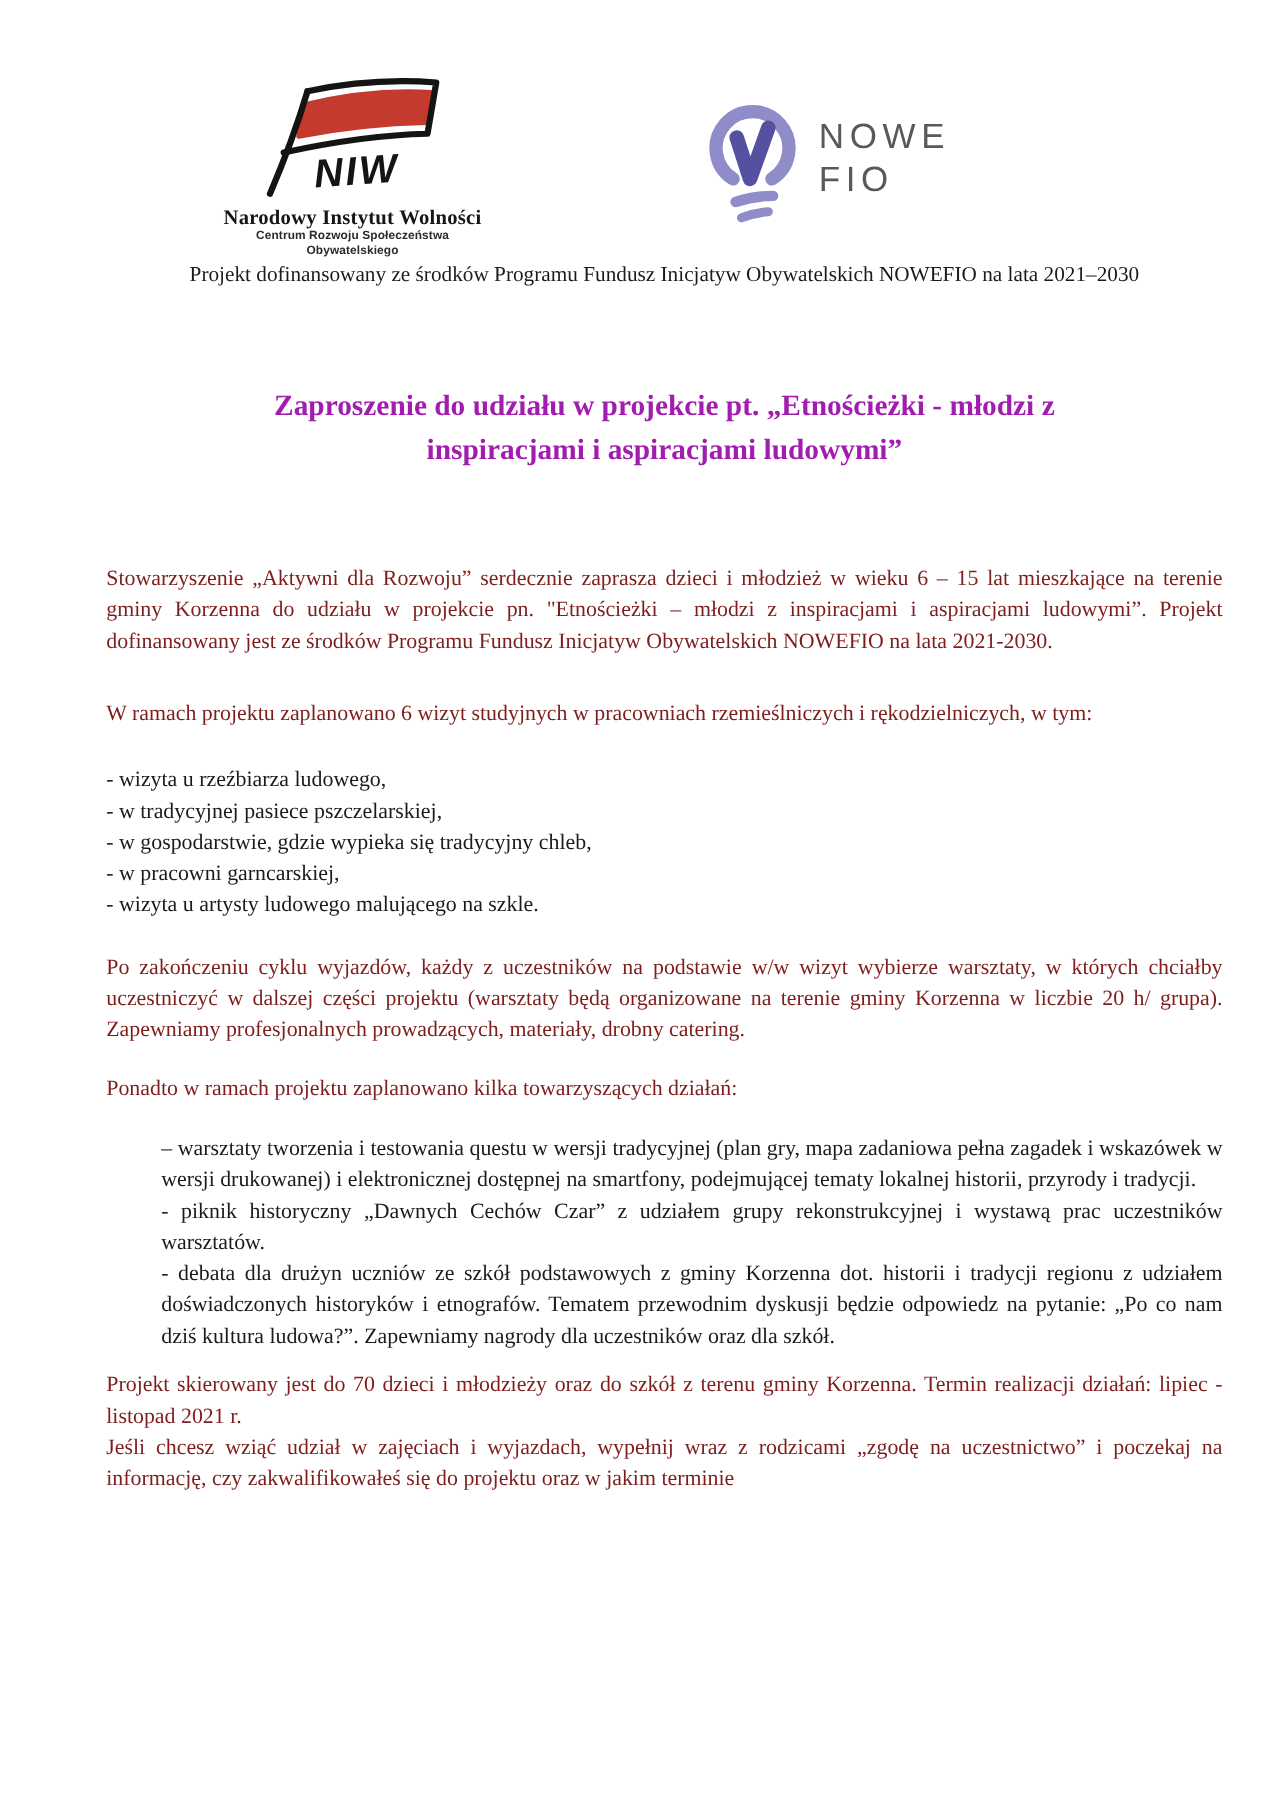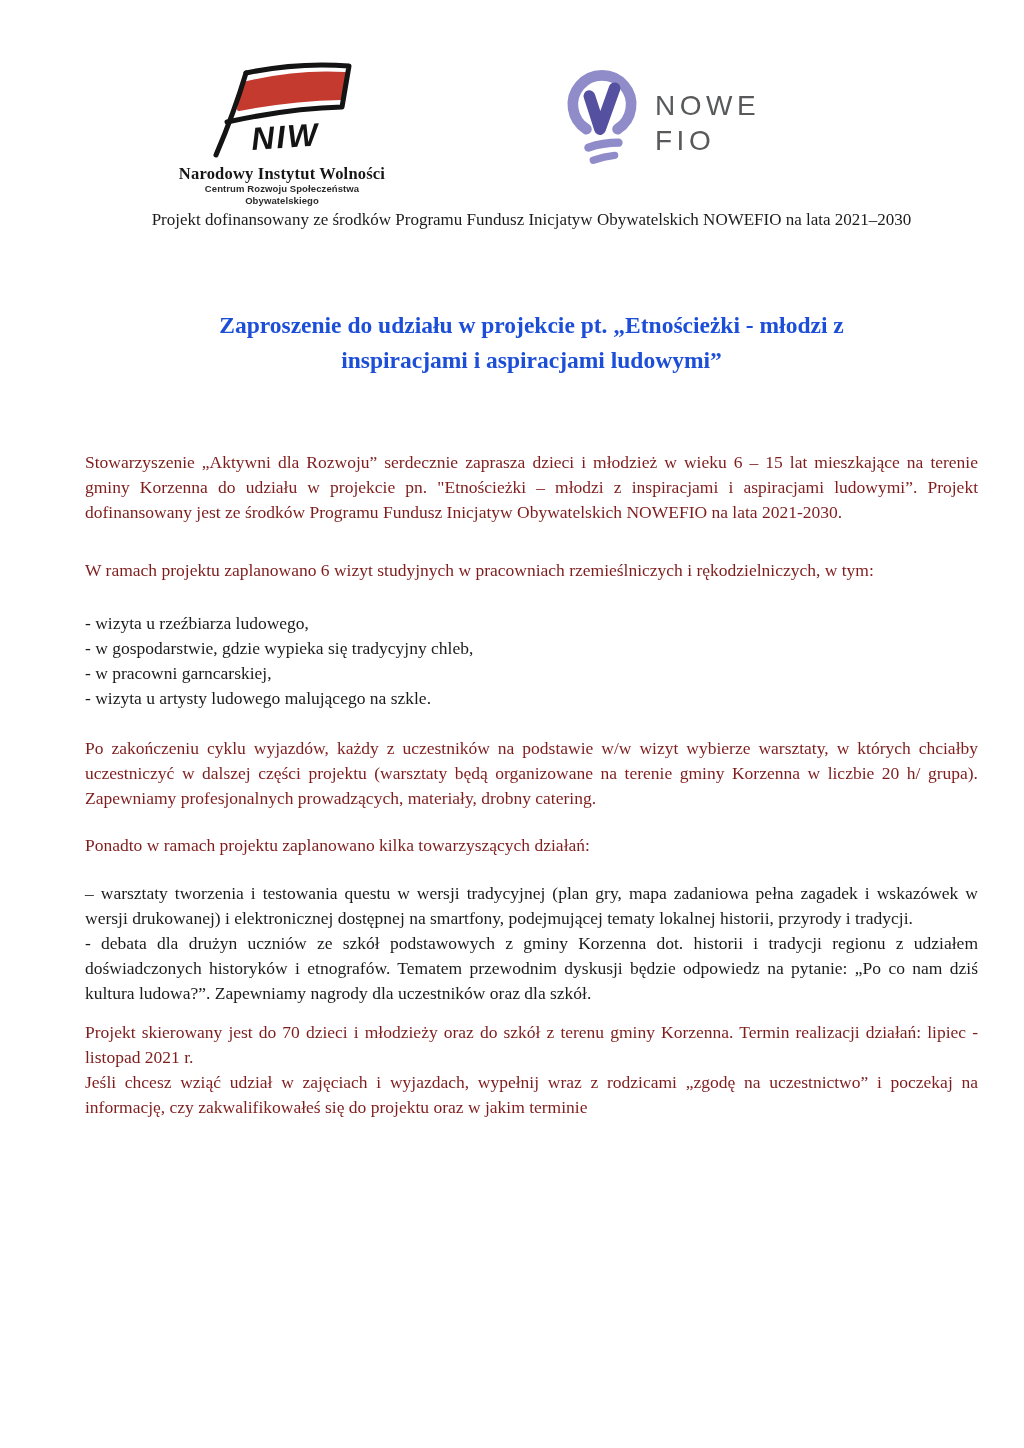--- a/index.html
+++ b/index.html
@@ -15,45 +15,45 @@
   .niw svg { display:block; margin:0 auto; }
   .niw-name {
     font-family:Liberation Serif, serif; font-weight:700;
     font-size:16.5px; line-height:19px; color:#161616; letter-spacing:0.2px;
     margin-top:4px;
   }
   .niw-sub {
     font-family:"Liberation Sans", sans-serif; font-weight:700;
     font-size:9.5px; line-height:12px; color:#2a2a2a; letter-spacing:0.1px;
   }
-  .fio { position:absolute; left:563px; top:64px; display:flex; align-items:center; }
+  .fio { position:absolute; left:563px; top:78px; display:flex; align-items:flex-start; }
   .fio svg { display:block; }
   .fio-wordmark {
     font-family:"Liberation Sans", sans-serif; font-weight:400;
     font-size:28px; letter-spacing:4.5px; line-height:35px; color:#58595b;
     margin-left:14px; margin-top:13px;
   }
   
   .content { padding:0 46px 0 85px; }
   .funding {
     text-align:center; font-size:17px; line-height:24px; margin-top:10px;
     color:#1b1b1b;
   }
   .doc-title {
     text-align:center; font-weight:700; font-size:23.5px; line-height:35px;
-    margin:76px auto 0; max-width:790px; color:#1d4ed8;
+    margin:76px auto 0; max-width:790px; color:#a21caf;
   }
   .para { font-size:17.5px; line-height:25px; text-align:justify; color:#7f1d1d; }
   #p1 { margin-top:72px; }
   #p2 { margin-top:33px; }
   #visits { margin-top:28px; }
   #visits div { font-size:17.5px; line-height:25px; }
   #p3 { margin-top:25px; }
   #p4 { margin-top:22px; text-align:left; }
-  #activities { margin-top:23px; }
+  #activities { margin-top:23px;margin-left:44px; }
   #activities div { font-size:17.5px; line-height:25px; text-align:justify; }
   #p5 { margin-top:14px; }
 </style>
 </head>
 <body>
 
 <div class="page">
 
   <div class="header">
 
@@ -97,31 +97,33 @@
       <span>Zaproszenie do udziału w projekcie pt. „Etnościeżki - młodzi z</span><br>
       <span>inspiracjami i aspiracjami ludowymi”</span>
     </h1>
 
     <p class="para" id="p1">Stowarzyszenie „Aktywni dla Rozwoju” serdecznie zaprasza dzieci i młodzież w wieku 6 – 15 lat mieszkające na terenie gminy Korzenna do udziału w projekcie pn. "Etnościeżki – młodzi z inspiracjami i aspiracjami ludowymi”. Projekt dofinansowany jest ze środków Programu Fundusz Inicjatyw Obywatelskich NOWEFIO na lata 2021-2030.</p>
 
     <p class="para" id="p2">W ramach projektu zaplanowano 6 wizyt studyjnych w pracowniach rzemieślniczych i rękodzielniczych, w tym:</p>
 
     <div id="visits">
       <div>- wizyta u rzeźbiarza ludowego,</div>
+      <div>- w tradycyjnej pasiece pszczelarskiej,</div>
       <div>- w gospodarstwie, gdzie wypieka się tradycyjny chleb,</div>
       <div>- w pracowni garncarskiej,</div>
       <div>- wizyta u artysty ludowego malującego na szkle.</div>
     </div>
 
     <p class="para" id="p3">Po zakończeniu cyklu wyjazdów, każdy z uczestników na podstawie w/w wizyt wybierze warsztaty, w których chciałby uczestniczyć w dalszej części projektu (warsztaty będą organizowane na terenie gminy Korzenna w liczbie 20 h/ grupa). Zapewniamy profesjonalnych prowadzących, materiały, drobny catering.</p>
 
     <p class="para" id="p4">Ponadto w ramach projektu zaplanowano kilka towarzyszących działań:</p>
 
     <div id="activities">
       <div>– warsztaty tworzenia i testowania questu w wersji tradycyjnej (plan gry, mapa zadaniowa pełna zagadek i wskazówek w wersji drukowanej) i elektronicznej dostępnej na smartfony, podejmującej tematy lokalnej historii, przyrody i tradycji.</div>
+      <div>- piknik historyczny „Dawnych Cechów Czar” z udziałem grupy rekonstrukcyjnej i wystawą prac uczestników warsztatów.</div>
       <div>- debata dla drużyn uczniów ze szkół podstawowych z gminy Korzenna dot. historii i tradycji regionu z udziałem doświadczonych historyków i etnografów. Tematem przewodnim dyskusji będzie odpowiedz na pytanie: „Po co nam dziś kultura ludowa?”. Zapewniamy nagrody dla uczestników oraz dla szkół.</div>
     </div>
 
     <div class="para" id="p5">
       <div>Projekt skierowany jest do 70 dzieci i młodzieży oraz do szkół z terenu gminy Korzenna. Termin realizacji działań: lipiec - listopad 2021 r.</div>
       <div>Jeśli chcesz wziąć udział w zajęciach i wyjazdach, wypełnij wraz z rodzicami „zgodę na uczestnictwo” i poczekaj na informację, czy zakwalifikowałeś się do projektu oraz w jakim terminie</div>
     </div>
 
   </div>
 </div>

